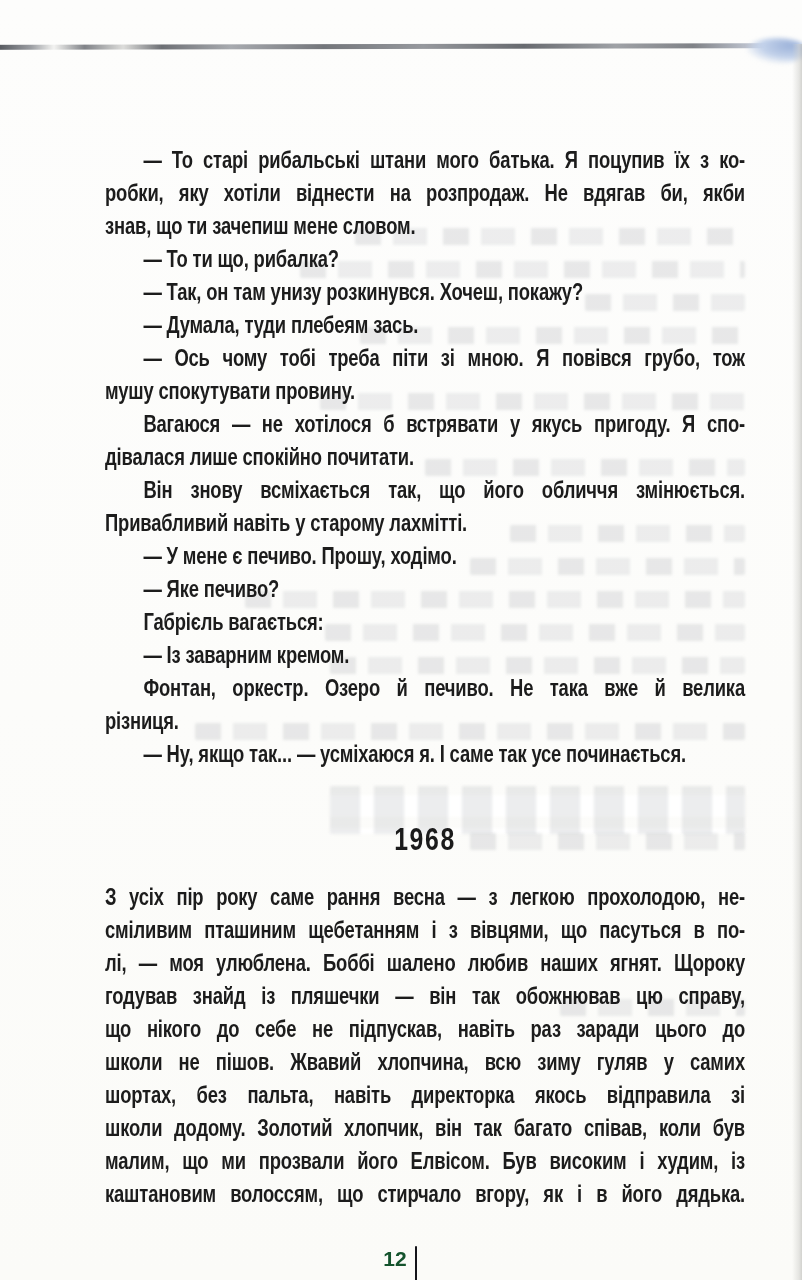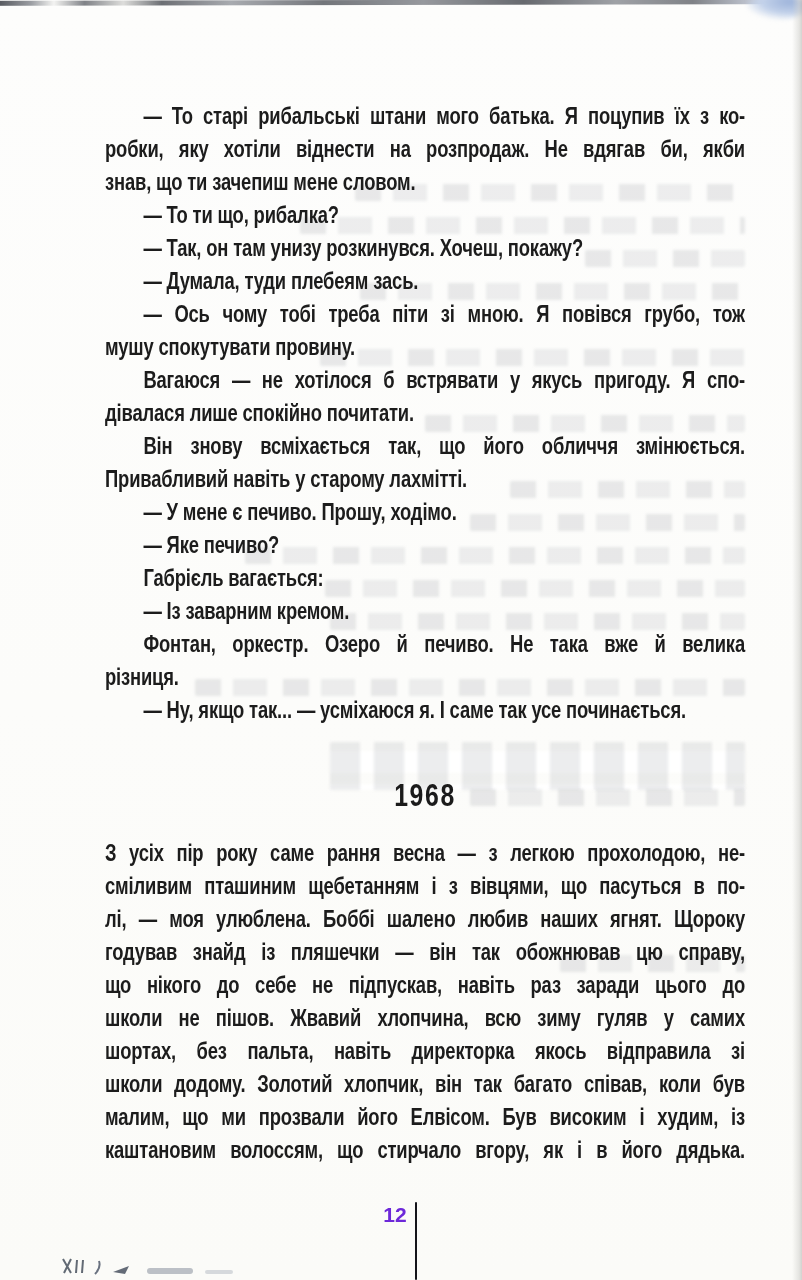--- a/index.html
+++ b/index.html
@@ -1,21 +1,21 @@
 <!DOCTYPE html>
 <html lang="uk"><head>
 <meta charset="utf-8">
 <style>
   html, body { margin:0; padding:0; }
   body {
     width:802px; height:1280px; overflow:hidden; position:relative;
     background:linear-gradient(180deg,#fdfdfc 0%,#fcfcfa 55%,#fbfbf8 100%);
     font-family:"Liberation Sans", sans-serif;
   }
-  .page { position:absolute; inset:0; }
+  .page { position:absolute; inset:0;margin-top:44px; }
 
   
   .text-col {
     position:absolute; left:105px; top:100px; width:800px;
     transform:scaleX(0.8); transform-origin:left top;
     font-family:"Liberation Sans", sans-serif;
     font-weight:bold; font-size:23px; line-height:33px;
     color:#1c1c1c; letter-spacing:-0.2px;
   }
   .ln { height:33px; white-space:nowrap; overflow:visible; }
@@ -23,21 +23,21 @@
   .ln.in { padding-left:48px; }
   .chap {
     margin:49px 0 21px 0; height:40px; line-height:40px;
     font-size:31px; font-weight:bold; text-align:center; letter-spacing:2px;
     color:#1b1b1b;
   }
 
   
   .pnum {
     position:absolute; left:330px; top:1203px; width:130px; text-align:center;
-    font-weight:bold; font-size:21px; color:#6d28d9;
+    font-weight:bold; font-size:21px; color:#14532d;
   }
   .gutter-line {
     position:absolute; left:415px; top:1202px; width:2.4px; height:78px;
     background:#14141a; border-radius:1px;
   }
 
   
   .top-edge {
     position:absolute; left:0; top:0; width:770px; height:5px;
     background:linear-gradient(90deg,

